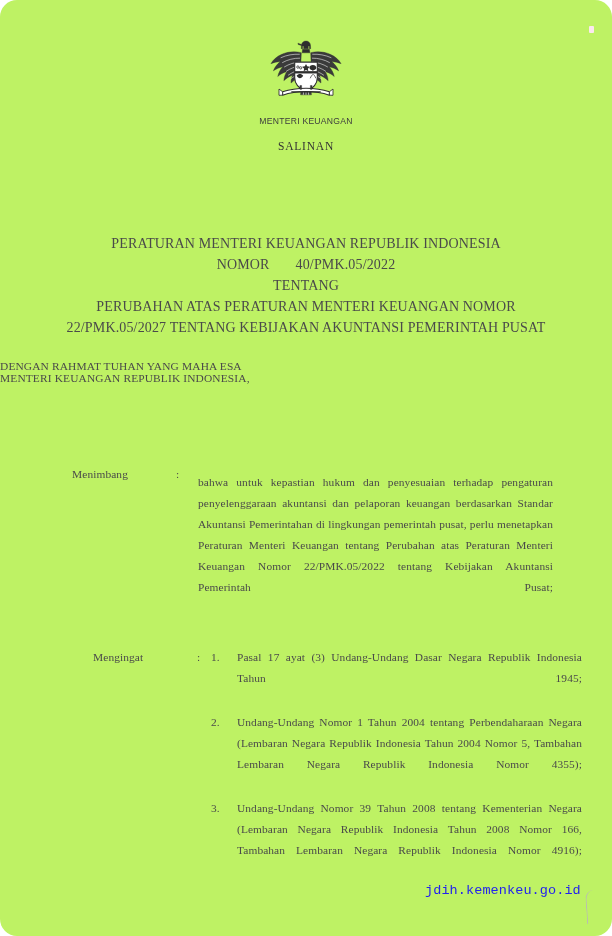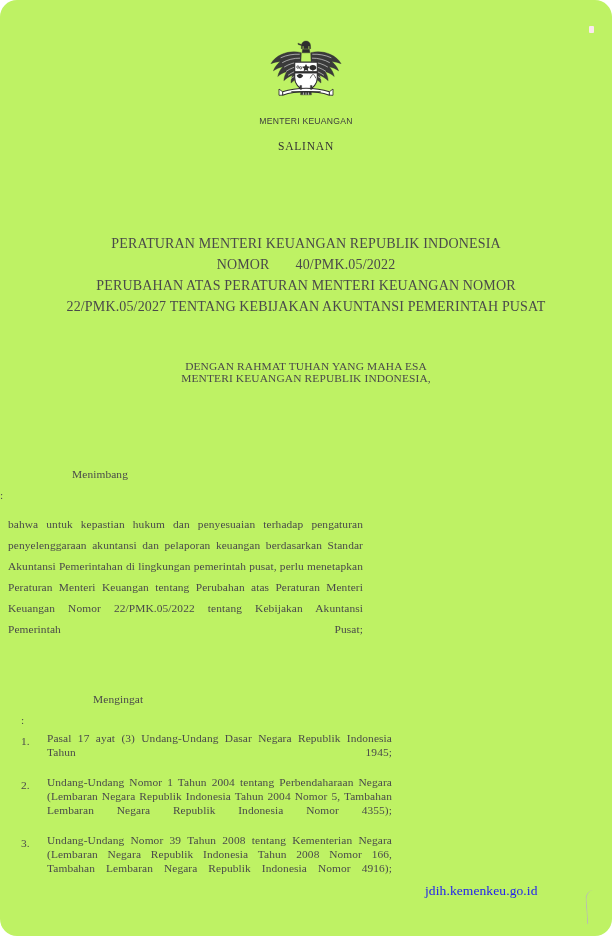--- a/index.html
+++ b/index.html
@@ -66,41 +66,40 @@
     display: inline-block;
     width: 26px;
   }
 
   
   .invocation {
     position: absolute;
     top: 360px;
     left: 0;
     width: 612px;
-    text-align: center;
+    text-align: left;
     color: #4a4a4a;
     font-size: 11.4px;
     letter-spacing: 0.15px;
   }
   .invocation .second {
   }
 
   
   .clauses {
     position: absolute;
     top: 464px;
     left: 0;
     width: 612px;
     color: #4a4a4a;
     font-size: 11.4px;
   }
   .clause {
     display: flex;
     align-items: flex-start;
-    flex-direction: column;
   }
   .clause + .clause {
     margin-top: 20px;
     padding-left: 21px;
   }
   .clause-label {
     width: 104px;
     margin-left: 72px;
     flex: 0 0 auto;
     line-height: 21px;
@@ -143,35 +142,35 @@
   }
   .num {
     width: 26px;
     flex: 0 0 auto;
     line-height: 21px;
   }
   .item-text {
     width: 345px;
     flex: 0 0 auto;
     text-align: justify;
-    line-height: 14px;
+    line-height: 21px;
     letter-spacing: 0.1px;
   }
   .item-text::after {
     content: "";
     display: inline-block;
     width: 100%;
   }
 
   
   .watermark {
     position: absolute;
     left: 425px;
     top: 883px;
-    font-family: Liberation Serif, serif;
+    font-family: Liberation Mono, monospace;
     font-size: 13.5px;
     color: #2222ee;
     letter-spacing: 0.1px;
     white-space: nowrap;
   }
 
   
   .curl-mark {
     position: absolute;
     left: 586px;
@@ -275,20 +274,21 @@
     <div class="ministry-line">
       <div>MENTERI KEUANGAN</div>
     </div>
 
     <div class="salinan">SALINAN</div>
   </div>
 
   <div class="title-block">
     <div>PERATURAN MENTERI KEUANGAN REPUBLIK INDONESIA</div>
     <div class="nomor"><span>NOMOR</span><span class="gap"></span><span>40/PMK.05/2022</span></div>
+    <div>TENTANG</div>
     <div>PERUBAHAN ATAS PERATURAN MENTERI KEUANGAN NOMOR</div>
     <div>22/PMK.05/2027 TENTANG KEBIJAKAN AKUNTANSI PEMERINTAH PUSAT</div>
   </div>
 
   <div class="invocation">
     <div>DENGAN RAHMAT TUHAN YANG MAHA ESA</div>
     <div class="second">MENTERI KEUANGAN REPUBLIK INDONESIA,</div>
   </div>
 
   <div class="clauses">

